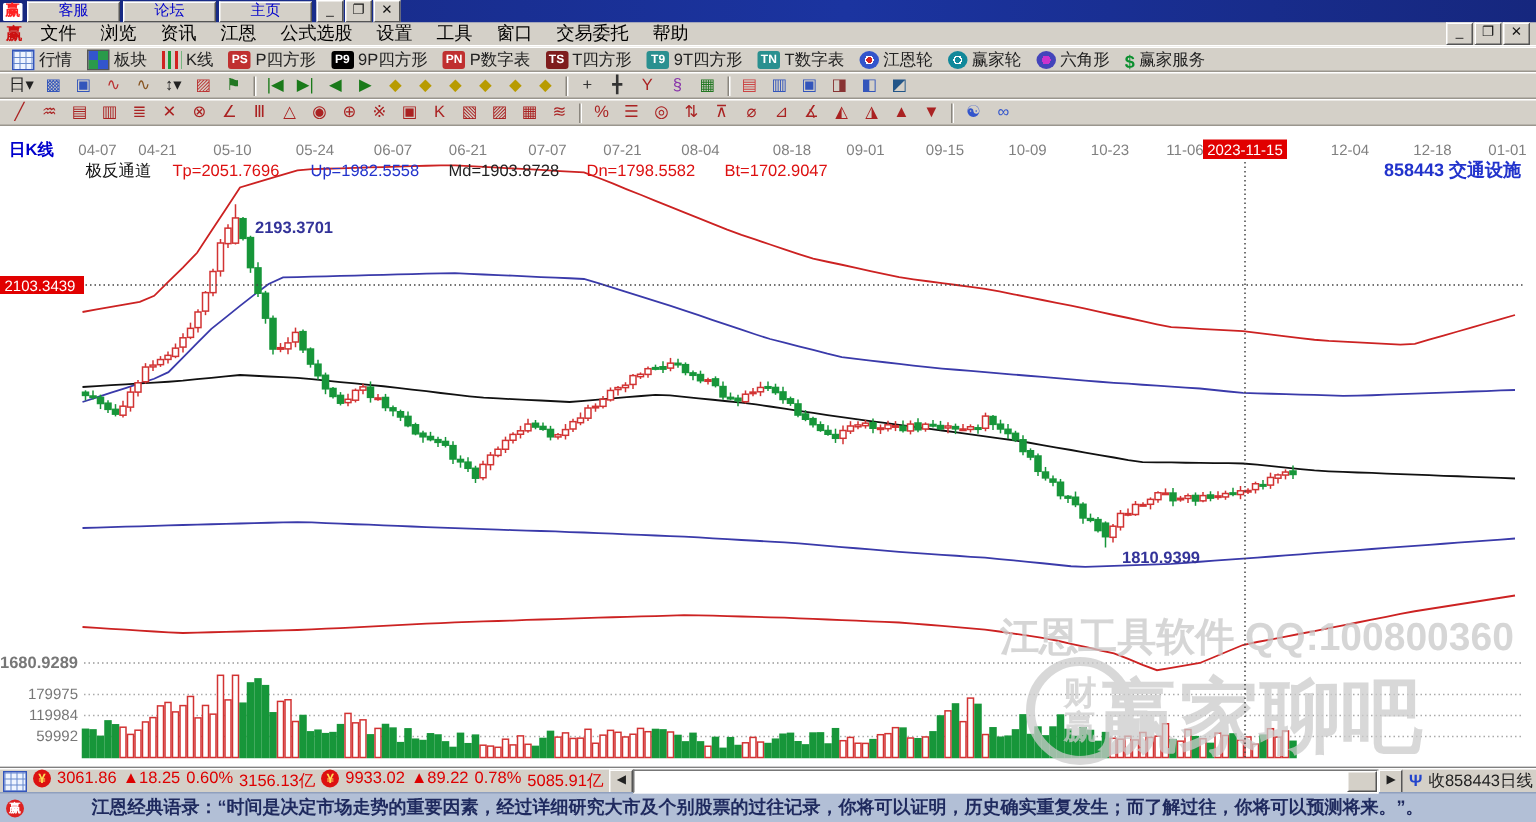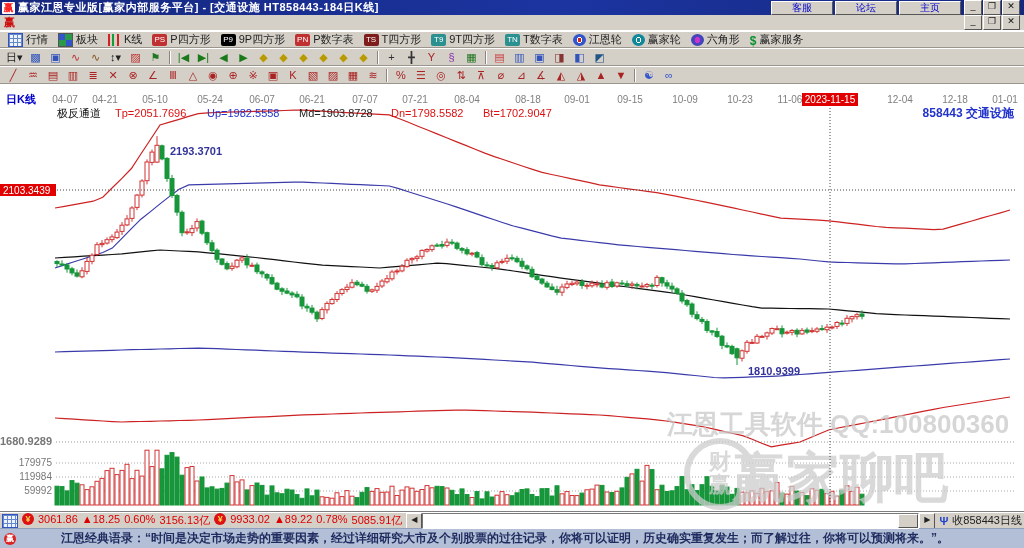--- a/index.html
+++ b/index.html
@@ -21,21 +21,21 @@
   .menubar-spacer{flex:1;}
   .mdi-btns{display:flex;gap:1px;margin-right:2px;}
 
   
   .toolbar{display:flex;align-items:center;background:#d4d0c8;border-top:1px solid #fff;border-bottom:1px solid #9a968e;padding:0 3px;white-space:nowrap;overflow:hidden;}
   .tb1{height:17px;}
   .tb2{height:18px;}
   .tb3{height:18px;}
   .tbtn{display:inline-flex;align-items:center;gap:3px;padding:0 4px;height:15px;border:1px solid transparent;cursor:pointer;font-size:11px;color:#222;}
   .sep{width:0;height:13px;border-left:1px solid #8a867e;border-right:1px solid #fff;margin:0 3px;}
-  .badge{display:inline-block;width:15px;height:12px;border-radius:2px;color:#fff;font-size:8px;font-weight:normal;line-height:12px;text-align:center;}
+  .badge{display:inline-block;width:15px;height:12px;border-radius:2px;color:#fff;font-size:8px;font-weight:bold;line-height:12px;text-align:center;}
   .micon{display:inline-block;width:13px;height:12px;}
   .i-grid{background-color:#eef4ff;border:1px solid #3355bb;background-image:linear-gradient(#6688cc 1px,transparent 1px),linear-gradient(90deg,#6688cc 1px,transparent 1px);background-size:4px 4px;}
   .i-blocks{background:conic-gradient(#2a9a4a 0 25%,#3355cc 0 50%,#2a9a4a 0 75%,#3355cc 0);border:1px solid #555;}
   .i-kline{background:repeating-linear-gradient(90deg,#d22222 0 2px,transparent 2px 4px,#189a38 4px 6px,transparent 6px 9px);}
   .i-wheel{border-radius:50%;background:radial-gradient(circle,#d22222 0 2px,#fff 2px 3px,#3355cc 3px 6px);}
   .i-wheel2{border-radius:50%;background:radial-gradient(circle,#11889a 0 2px,#fff 2px 3px,#11889a 3px 6px);}
   .i-hex{border-radius:50%;background:radial-gradient(circle,#cc33cc 0 3px,#4444bb 3px 6px);}
   .i-money{color:#0b8f2f;font-weight:bold;font-size:12px;width:auto;}
   .glyphbtn{display:inline-block;min-width:14px;text-align:center;font-size:11px;padding:0 2px;height:15px;line-height:15px;border:1px solid transparent;cursor:pointer;}
 
@@ -59,35 +59,46 @@
   .q-icon{width:12px;height:12px;border-radius:50%;background:#dd2222;color:#fff;font-size:8px;line-height:12px;text-align:center;font-weight:bold;}
   .q-text{color:#1f2a5e;font-weight:bold;font-size:12px;white-space:nowrap;overflow:hidden;margin-left:40px;}
 </style>
 </head>
 <body>
 
 <div class="window">
 
   <div class="titlebar">
     <span class="tb-logo">赢</span>
-    <span class="tb-title">赢家江恩专业版[赢家内部服务平台] - [交通设施  HT858443-184日K线]</span>
     <span id="tb-links" style="display:flex;gap:2px;">
         <span class="tlink">客服</span>
         <span class="tlink">论坛</span>
         <span class="tlink">主页</span>
       </span>
     <span id="tb-winbtns" class="mdi-btns">
         <span class="wbtn">_</span>
         <span class="wbtn">❐</span>
         <span class="wbtn">✕</span>
       </span>
   </div>
 
   <div class="menubar">
     <span class="menu-logo">赢</span>
+    <span id="menu-items" style="display:flex;">
+        <span class="menu-item">文件</span>
+        <span class="menu-item">浏览</span>
+        <span class="menu-item">资讯</span>
+        <span class="menu-item">江恩</span>
+        <span class="menu-item">公式选股</span>
+        <span class="menu-item">设置</span>
+        <span class="menu-item">工具</span>
+        <span class="menu-item">窗口</span>
+        <span class="menu-item">交易委托</span>
+        <span class="menu-item">帮助</span>
+      </span>
     <span class="menubar-spacer"></span>
     <span id="mdi-btns" class="mdi-btns">
         <span class="wbtn">_</span>
         <span class="wbtn">❐</span>
         <span class="wbtn">✕</span>
       </span>
   </div>
 
   <div class="toolbar tb1" id="toolbar-main">
       <span class="tbtn">

